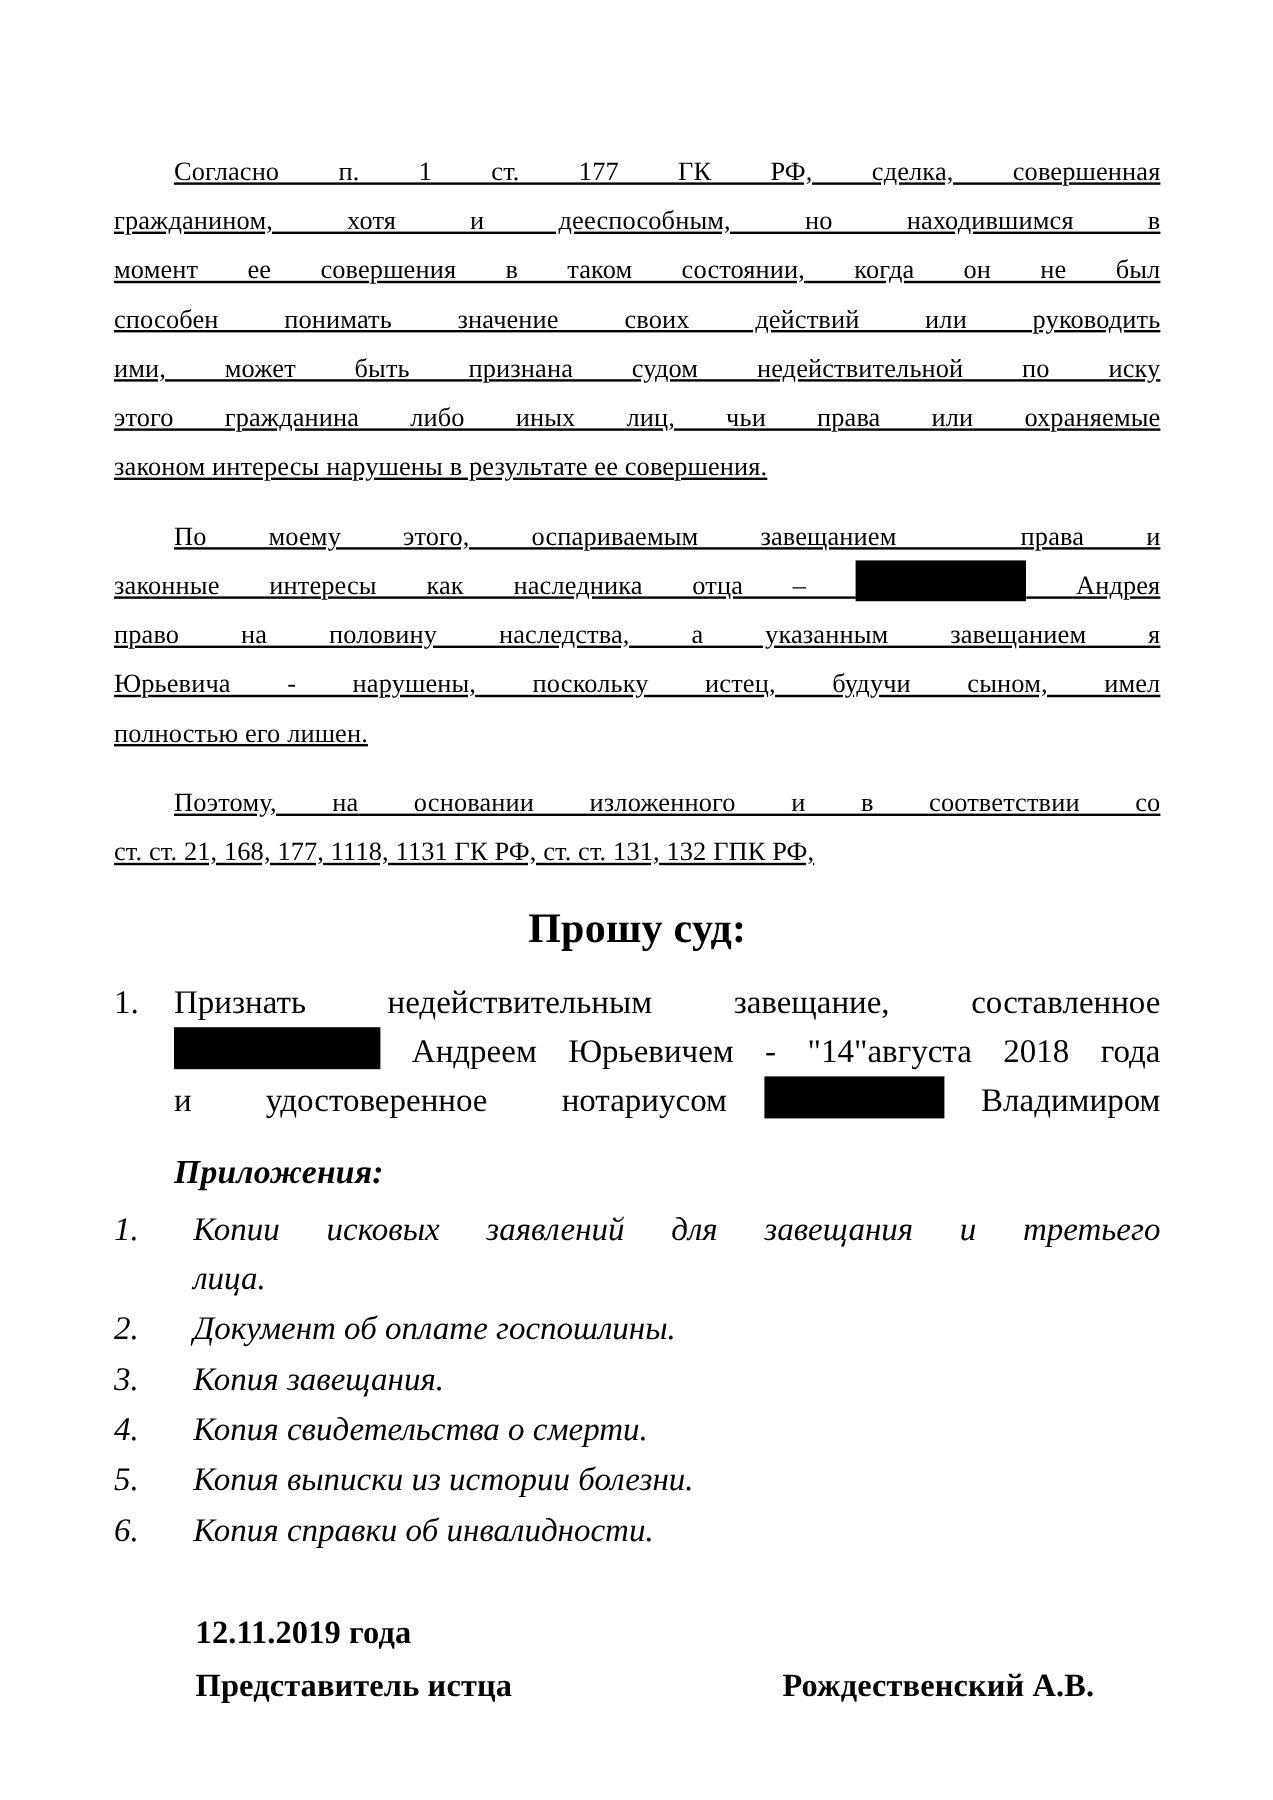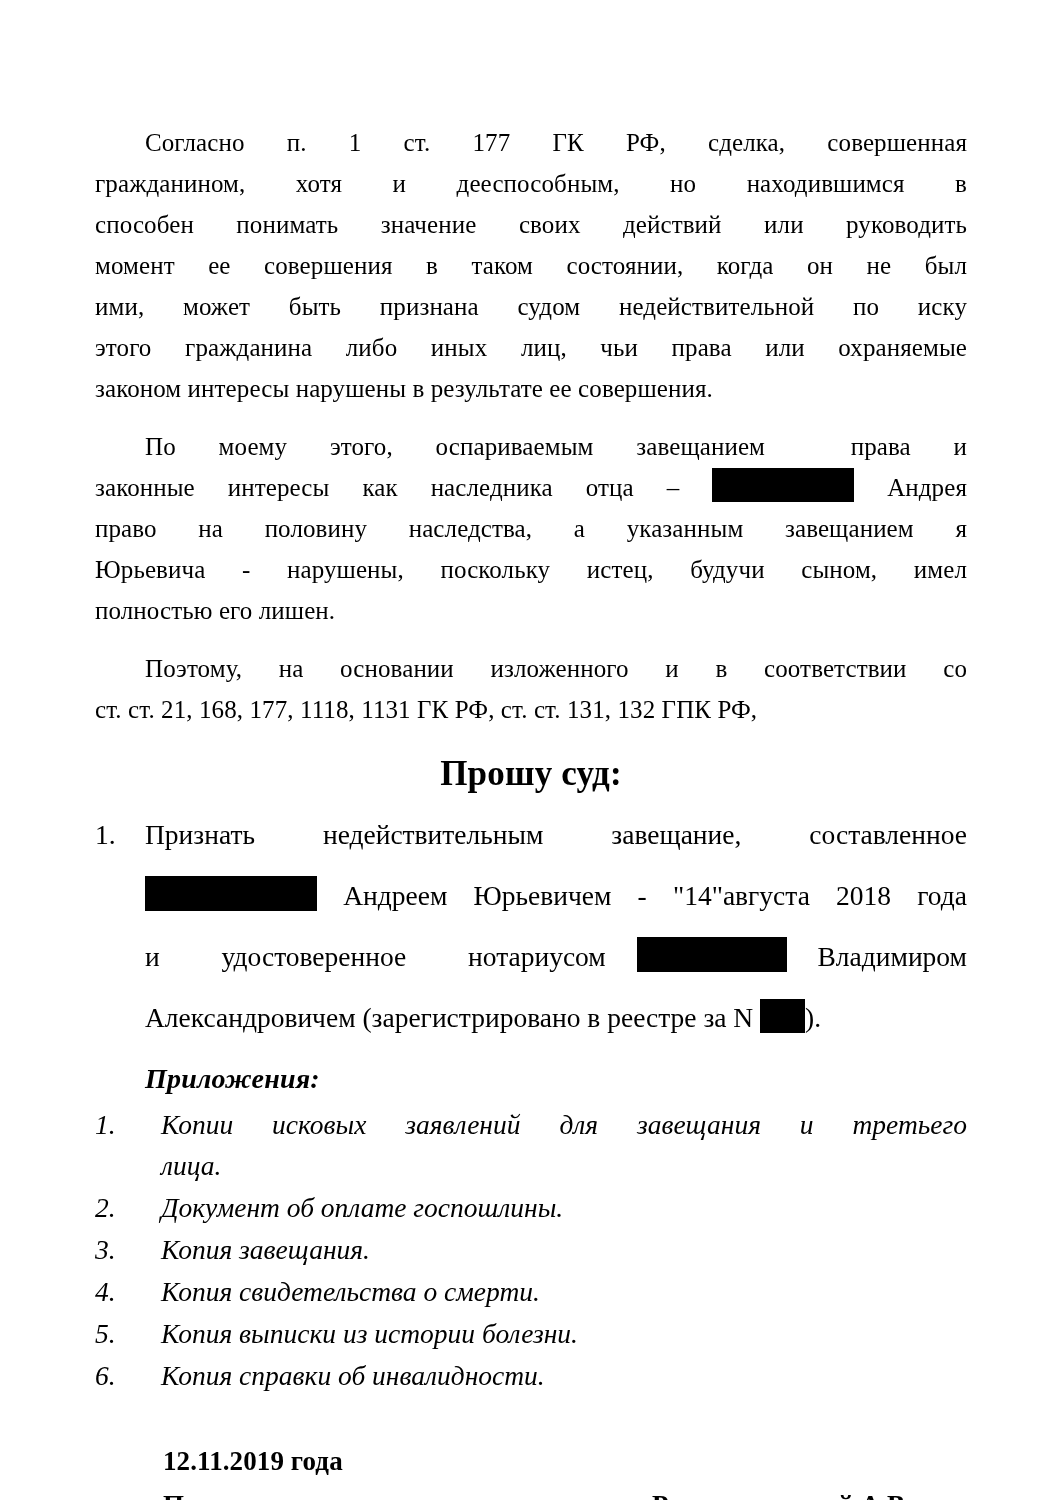--- a/index.html
+++ b/index.html
@@ -23,26 +23,27 @@
   }
   .content {
     position: absolute;
     left: 95px;
     top: 122px;
     width: 872px;
   }
 
   
   .para {
-    font-size: 25px;
+    font-size: 22px;
     line-height: 41px;
     text-align: justify;
     text-indent: 50px;
     margin: 0 0 17px 0;
     letter-spacing: 0.1px;
+    text-decoration: underline;
   }
   .para-tight { margin-bottom: 0; }
 
   
   .jline {
     display: block;
     text-align: justify;
     text-align-last: justify;
     text-indent: 0;
     white-space: pre-wrap;
@@ -70,21 +71,21 @@
     line-height: 41px;
     margin: 0 0 16px 0;
   }
   .claim-num {
     position: absolute;
     left: 0;
     top: 0;
     width: 38px;
     text-align: left;
   }
-  .claim .jline { text-indent: 0; margin-top: 20px; }
+  .claim .jline { text-indent: 0; }
 
   
   .redact {
     display: inline-block;
     background: #000000;
     vertical-align: -6px;
     border: 0;
   }
   .redact-name   { width: 142px; height: 34px; }
   .redact-name2  { width: 172px; height: 35px; }
@@ -146,22 +147,22 @@
 </style>
 </head>
 <body>
 
 <div class="page">
   <div class="content">
 
     <p class="para">
       <span class="jline first">Согласно п. 1 ст. 177 ГК РФ, сделка, совершенная</span>
       <span class="jline">гражданином, хотя и дееспособным, но находившимся в</span>
+      <span class="jline">момент ее совершения в таком состоянии, когда он не был</span>
       <span class="jline">способен понимать значение своих действий или руководить</span>
-      <span class="jline">момент ее совершения в таком состоянии, когда он не был</span>
       <span class="jline">ими, может быть признана судом недействительной по иску</span>
       <span class="jline">этого гражданина либо иных лиц, чьи права или охраняемые</span>
       <span class="jline end">законом интересы нарушены в результате ее совершения.</span>
     </p>
 
     <p class="para">
       <span class="jline first">По моему этого, оспариваемым завещанием  права и</span>
       <span class="jline"><span>законные интересы как наследника отца – </span><span class="redact redact-name"></span><span> Андрея</span></span>
       <span class="jline">право на половину наследства, а указанным завещанием я</span>
       <span class="jline">Юрьевича - нарушены, поскольку истец, будучи сыном, имел</span>
@@ -173,21 +174,20 @@
       <span class="jline end">ст. ст. 21, 168, 177, 1118, 1131 ГК РФ, ст. ст. 131, 132 ГПК РФ,</span>
     </p>
 
     <div class="heading-center">Прошу суд:</div>
 
     <div class="claim">
       <span class="claim-num">1.</span>
       <span class="jline">Признать  недействительным  завещание,  составленное</span>
       <span class="jline"><span class="redact redact-name2"></span><span> Андреем Юрьевичем - "14"августа 2018 года</span></span>
       <span class="jline"><span>и  удостоверенное  нотариусом </span><span class="redact redact-notary"></span><span> Владимиром</span></span>
-      <span class="jline end"><span>Александровичем (зарегистрировано в реестре за N </span><span class="redact redact-reg"></span><span>).</span></span>
     </div>
 
     <div class="attach-title">Приложения:</div>
 
     <ul class="attach-list">
       <li class="attach-item two-line">
         <span class="num">1.</span>
         <span class="jline">Копии  исковых  заявлений  для  завещания  и  третьего</span>
         <span class="jline end">лица.</span>
       </li>

